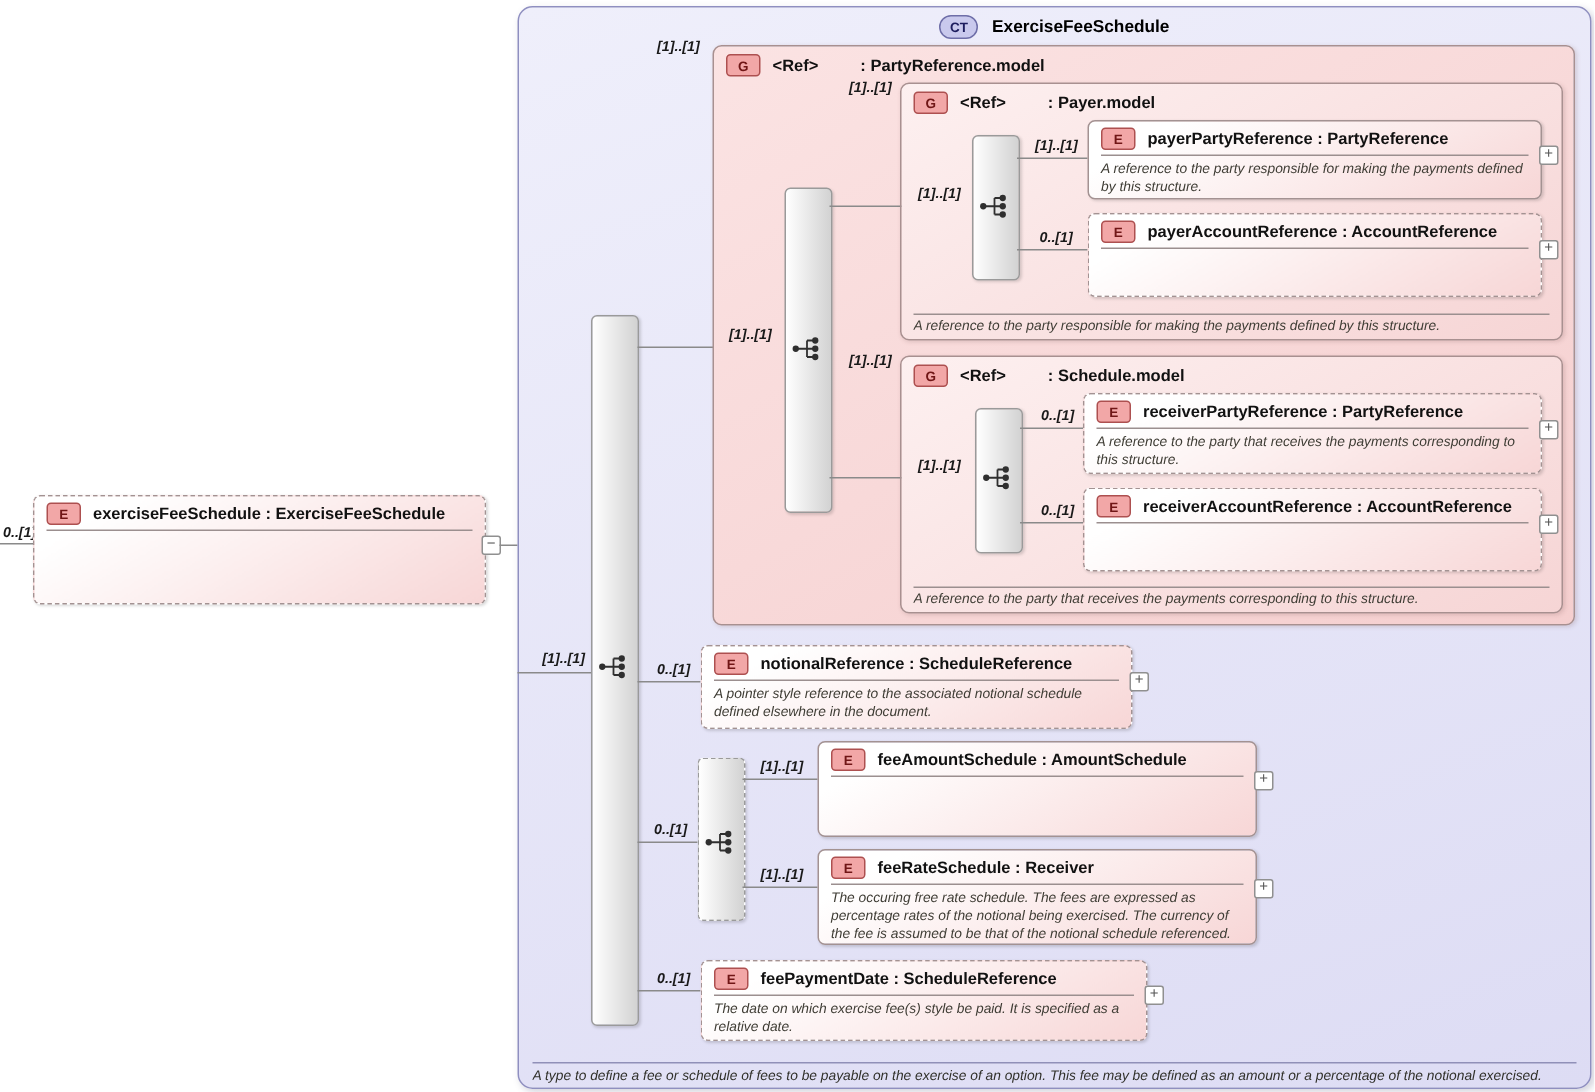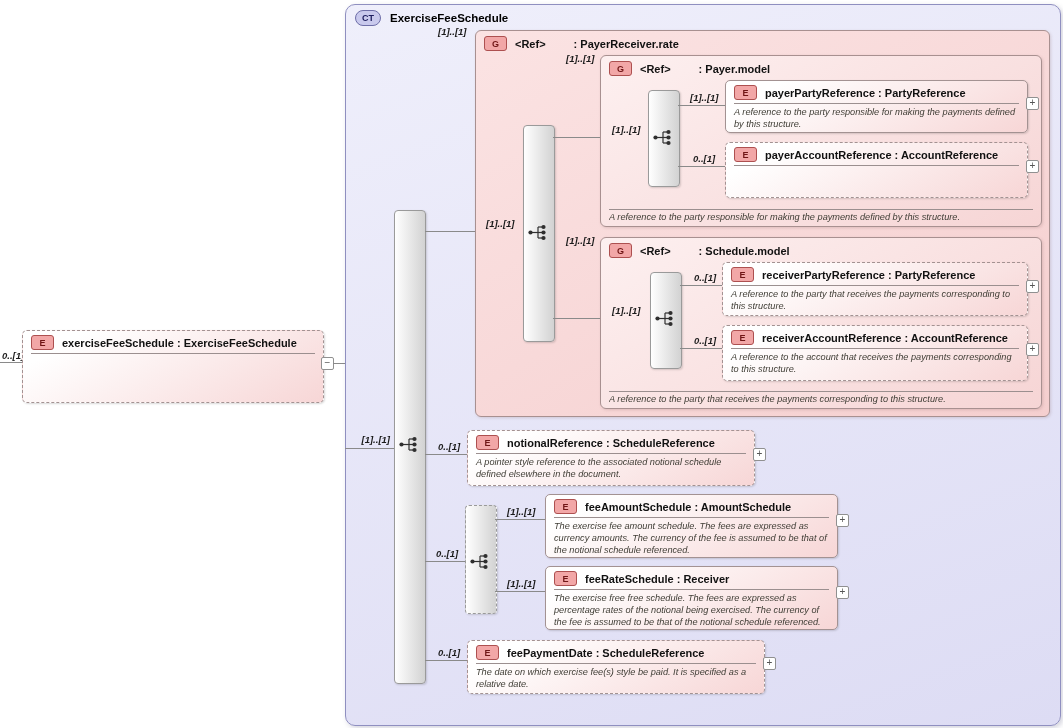--- a/index.html
+++ b/index.html
@@ -3,21 +3,21 @@
 <meta charset="utf-8">
 <style>
   html,body{margin:0;padding:0;background:#fff;font-family:"Liberation Sans","DejaVu Sans",sans-serif;}
   .canvas{position:relative;width:1063px;height:728px;background:#ffffff;overflow:hidden;}
 
   .hline{position:absolute;height:1px;background:#8a8a8a;}
   .card{position:absolute;font-style:italic;font-weight:bold;font-size:9.5px;color:#1a1a1a;white-space:nowrap;}
 
   .ctbox{position:absolute;border:1px solid #8f8fc0;border-radius:10px;
          background:linear-gradient(160deg,#efeffb 0%,#dddcf4 100%);box-shadow:2px 2px 5px rgba(80,80,120,.25);}
-  .cthead{display:flex;align-items:center;gap:9px;padding:5px 9px;}
+  .cthead{display:flex;align-items:center;gap:9px;padding:5px 9px;justify-content:center;}
   .cttitle{font-weight:bold;font-size:11.5px;color:#000;white-space:nowrap;}
   .ctfoot{position:absolute;left:9px;right:9px;bottom:3px;border-top:1px solid #9090b8;
           padding-top:3px;font-style:italic;font-size:9.2px;color:#30302a;white-space:nowrap;overflow:hidden;}
 
   .gbox{position:absolute;border:1px solid #a89090;border-radius:6px;
         background:linear-gradient(150deg,#fdf0f0 0%,#f6d5d5 100%);box-shadow:1px 1px 3px rgba(120,80,80,.2);}
   .gbox.outer{background:linear-gradient(150deg,#fbe3e3 0%,#f5cfcf 100%);}
   .ghead{display:flex;align-items:center;padding:5px 8px;}
   .gref{font-weight:bold;font-size:11px;color:#111;margin-left:8px;white-space:nowrap;}
   .gtype{font-weight:bold;font-size:11px;color:#111;margin-left:28px;white-space:nowrap;}
@@ -60,20 +60,21 @@
     <div class="esep"></div>
   </div>
   <div class="expander" style="left:321px;top:357px;">−</div>
   <div class="hline" style="left:333px;top:363px;width:12px;"></div>
 
   <div class="ctbox" style="left:345px;top:4px;width:714px;height:720px;">
     <div class="cthead">
       <span class="badge ct">CT</span>
       <span class="cttitle">ExerciseFeeSchedule</span>
     </div>
+    <div class="ctfoot">A type to define a fee or schedule of fees to be payable on the exercise of an option. This fee may be defined as an amount or a percentage of the notional exercised.</div>
   </div>
 
   <div class="hline" style="left:345px;top:448px;width:49px;"></div>
   <div class="card" style="left:350px;top:434px;width:40px;text-align:right;">[1]..[1]</div>
   <div class="seqbar" style="left:394px;top:210px;height:472px;">
     <svg class="seqicon" style="top:225px;" width="22" height="17" viewBox="0 0 22 17">
       <circle cx="3.5" cy="8.5" r="2.1" fill="#2f2f2f"></circle>
         <line x1="3.5" y1="8.5" x2="11" y2="8.5" stroke="#2f2f2f" stroke-width="1.2"></line>
       <line x1="11" y1="3" x2="11" y2="14" stroke="#2f2f2f" stroke-width="1.2"></line>
       <line x1="11" y1="3" x2="15" y2="3" stroke="#2f2f2f" stroke-width="1.2"></line>
@@ -84,21 +85,21 @@
         <circle cx="16.5" cy="14" r="2.1" fill="#2f2f2f"></circle>
     </svg>
   </div>
 
   <div class="hline" style="left:425px;top:231px;width:98px;"></div>
   <div class="card" style="left:438px;top:26px;">[1]..[1]</div>
   <div class="gbox outer" style="left:475px;top:30px;width:573px;height:385px;">
     <div class="ghead">
       <span class="badge g">G</span>
       <span class="gref">&lt;Ref&gt;</span>
-      <span class="gtype">: PayerReceiver.rate</span>
+      <span class="gtype">: PartyReference.model</span>
     </div>
   </div>
   <div class="card" style="left:486px;top:218px;">[1]..[1]</div>
 
   <div class="seqbar" style="left:523px;top:125px;height:215px;">
     <svg class="seqicon" style="top:98px;" width="22" height="17" viewBox="0 0 22 17">
       <circle cx="3.5" cy="8.5" r="2.1" fill="#2f2f2f"></circle>
         <line x1="3.5" y1="8.5" x2="11" y2="8.5" stroke="#2f2f2f" stroke-width="1.2"></line>
       <line x1="11" y1="3" x2="11" y2="14" stroke="#2f2f2f" stroke-width="1.2"></line>
       <line x1="11" y1="3" x2="15" y2="3" stroke="#2f2f2f" stroke-width="1.2"></line>
@@ -198,21 +199,20 @@
   <div class="expander" style="left:1026px;top:280px;">+</div>
 
   <div class="hline" style="left:680px;top:348px;width:42px;"></div>
   <div class="card" style="left:694px;top:335px;">0..[1]</div>
   <div class="ebox dashed" style="left:722px;top:325px;width:304px;height:54px;">
     <div class="ehead">
       <span class="badge e">E</span>
       <span class="ename">receiverAccountReference : AccountReference</span>
     </div>
     <div class="esep"></div>
-    <div class="edesc">A reference to the account that receives the payments corresponding to this structure.</div>
   </div>
   <div class="expander" style="left:1026px;top:343px;">+</div>
 
   <div class="hline" style="left:425px;top:454px;width:42px;"></div>
   <div class="card" style="left:438px;top:441px;">0..[1]</div>
   <div class="ebox dashed" style="left:467px;top:430px;width:286px;height:54px;">
     <div class="ehead">
       <span class="badge e">E</span>
       <span class="ename">notionalReference : ScheduleReference</span>
     </div>
@@ -238,33 +238,32 @@
   </div>
 
   <div class="hline" style="left:495px;top:519px;width:50px;"></div>
   <div class="card" style="left:507px;top:506px;">[1]..[1]</div>
   <div class="ebox" style="left:545px;top:494px;width:291px;height:62px;">
     <div class="ehead">
       <span class="badge e">E</span>
       <span class="ename">feeAmountSchedule : AmountSchedule</span>
     </div>
     <div class="esep"></div>
-    <div class="edesc">The exercise fee amount schedule. The fees are expressed as currency amounts. The currency of the fee is assumed to be that of the notional schedule referenced.</div>
   </div>
   <div class="expander" style="left:836px;top:514px;">+</div>
 
   <div class="hline" style="left:495px;top:591px;width:50px;"></div>
   <div class="card" style="left:507px;top:578px;">[1]..[1]</div>
   <div class="ebox" style="left:545px;top:566px;width:291px;height:62px;">
     <div class="ehead">
       <span class="badge e">E</span>
       <span class="ename">feeRateSchedule : Receiver</span>
     </div>
     <div class="esep"></div>
-    <div class="edesc">The exercise free free schedule. The fees are expressed as percentage rates of the notional being exercised. The currency of the fee is assumed to be that of the notional schedule referenced.</div>
+    <div class="edesc">The occuring free rate schedule. The fees are expressed as percentage rates of the notional being exercised. The currency of the fee is assumed to be that of the notional schedule referenced.</div>
   </div>
   <div class="expander" style="left:836px;top:586px;">+</div>
 
   <div class="hline" style="left:425px;top:660px;width:42px;"></div>
   <div class="card" style="left:438px;top:647px;">0..[1]</div>
   <div class="ebox dashed" style="left:467px;top:640px;width:296px;height:52px;">
     <div class="ehead">
       <span class="badge e">E</span>
       <span class="ename">feePaymentDate : ScheduleReference</span>
     </div>

